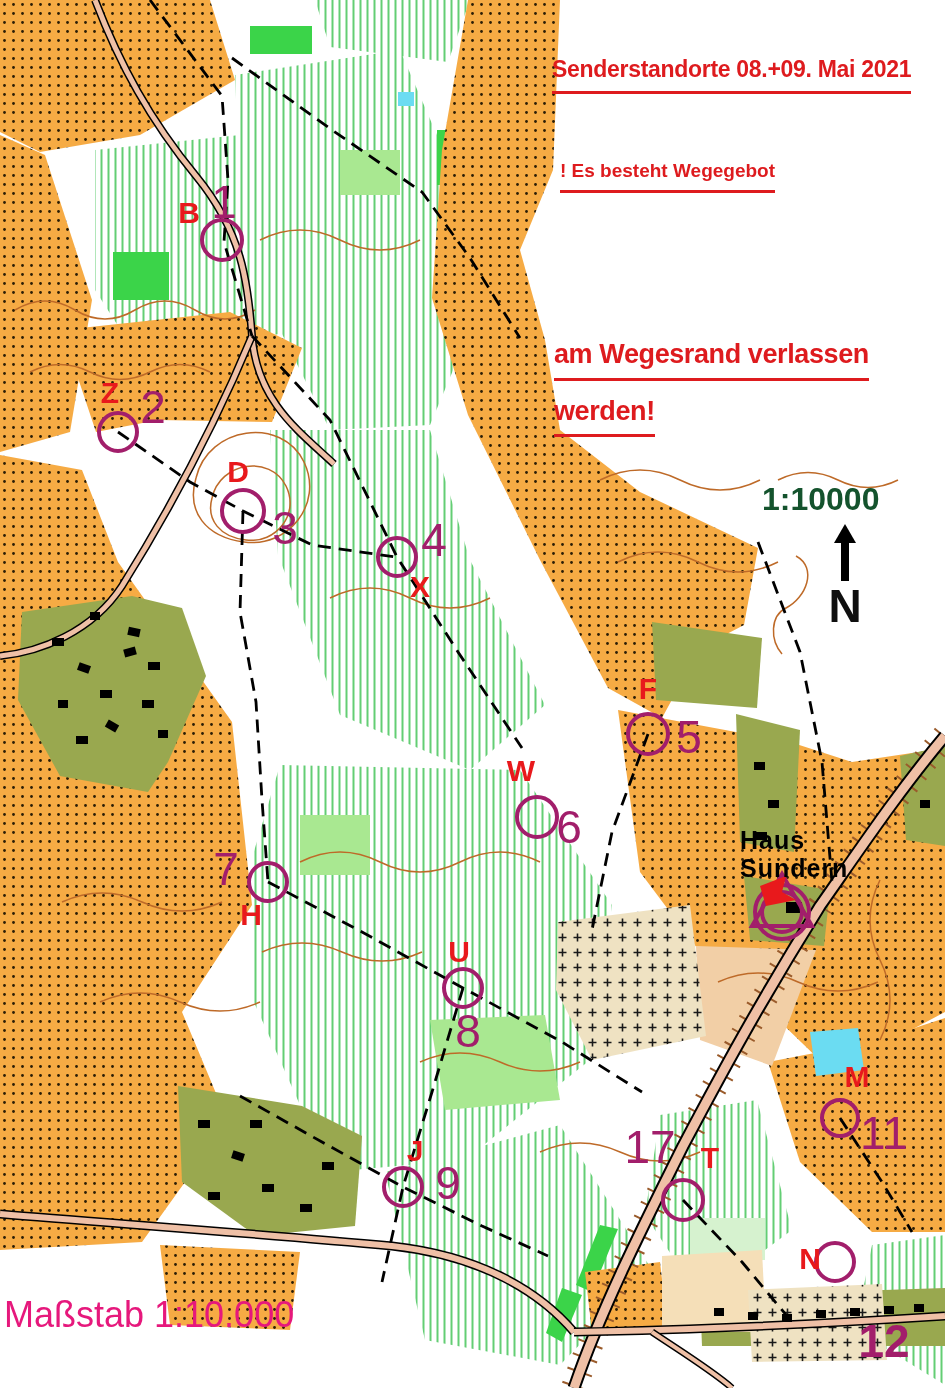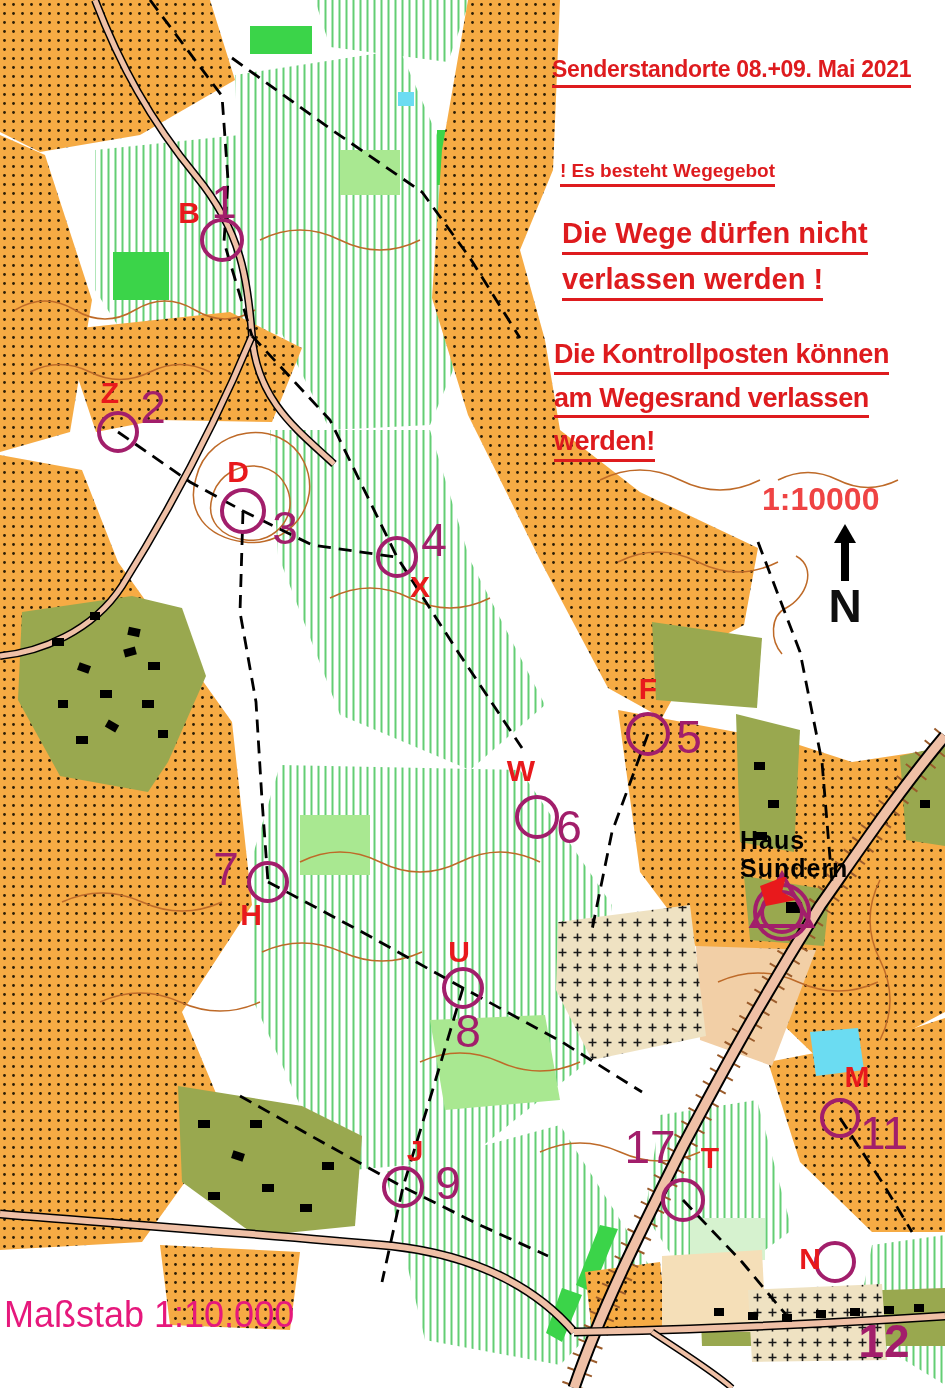--- a/index.html
+++ b/index.html
@@ -5,27 +5,27 @@
   html,body{margin:0;padding:0;background:#888;}
   #stage{
     position:relative;width:945px;height:1388px;background:#ffffff;
     overflow:hidden;font-family:"Liberation Sans",sans-serif;
     margin:0 auto;
   }
   #map-svg{position:absolute;left:0;top:0;width:945px;height:1388px;}
 
   .abs{position:absolute;}
   .notice{color:var(--notice_red,#DE1B1E);font-weight:700;}
-  .notice .u{display:table;border-bottom:3px solid currentColor;padding-bottom:2px;margin-bottom:9px;white-space:nowrap;}
+  .notice .u{display:table;border-bottom:3px solid currentColor;padding-bottom:8px;margin-bottom:16px;white-space:nowrap;}
   #header{left:552px;top:56px;font-size:23px;letter-spacing:-0.3px;}
   #rule1{left:560px;top:160px;font-size:19px;}
   #rule2{left:562px;top:218px;font-size:29px;line-height:1.1;}
   #rule3{left:554px;top:340px;font-size:27px;letter-spacing:-0.4px;line-height:1.1;}
 
-  #ratio{left:762px;top:481px;font-size:32px;font-weight:700;color:#ef4444;}
+  #ratio{left:762px;top:481px;font-size:32px;font-weight:700;color:#14532d;}
   #north{left:808px;top:524px;width:74px;text-align:center;color:#0f0f0f;}
   .n-head{width:0;height:0;border-left:11px solid transparent;border-right:11px solid transparent;border-bottom:19px solid #000;margin:0 auto;}
   .n-shaft{width:8px;height:38px;background:#000;margin:0 auto;}
   .n-label{font-size:46px;font-weight:700;line-height:1.0;margin-top:2px;}
 
   #haus{left:740px;top:826px;width:134px;font-size:25px;font-weight:700;color:#000;line-height:1.12;letter-spacing:1px;}
   #massstab{left:4px;top:1294px;font-size:36px;font-weight:400;color:var(--scale_magenta,#E6187C);white-space:nowrap;}
 
   #controls-layer{position:absolute;left:0;top:0;width:945px;height:1388px;}
   .ring{position:absolute;border:4px solid var(--control_purple,#A21E6B);border-radius:50%;box-sizing:border-box;}
@@ -202,27 +202,22 @@
   </svg>
 
   <div id="header" class="abs notice">
     <span class="u">Senderstandorte 08.+09. Mai 2021</span>
   </div>
 
   <div id="rule1" class="abs notice">
     <span class="u">! Es besteht Wegegebot</span>
   </div>
 
-  <div id="rule2" class="abs notice">
-    <span class="u">Die Wege dürfen nicht</span>
-    <span class="u">verlassen werden !</span>
-  </div>
 
   <div id="rule3" class="abs notice">
-    <span class="u">Die Kontrollposten können</span>
     <span class="u">am Wegesrand verlassen</span>
     <span class="u">werden!</span>
   </div>
 
   <div id="ratio" class="abs">1:10000</div>
 
   <div id="north" class="abs">
     <div class="n-head"></div>
     <div class="n-shaft"></div>
     <div class="n-label">N</div>

